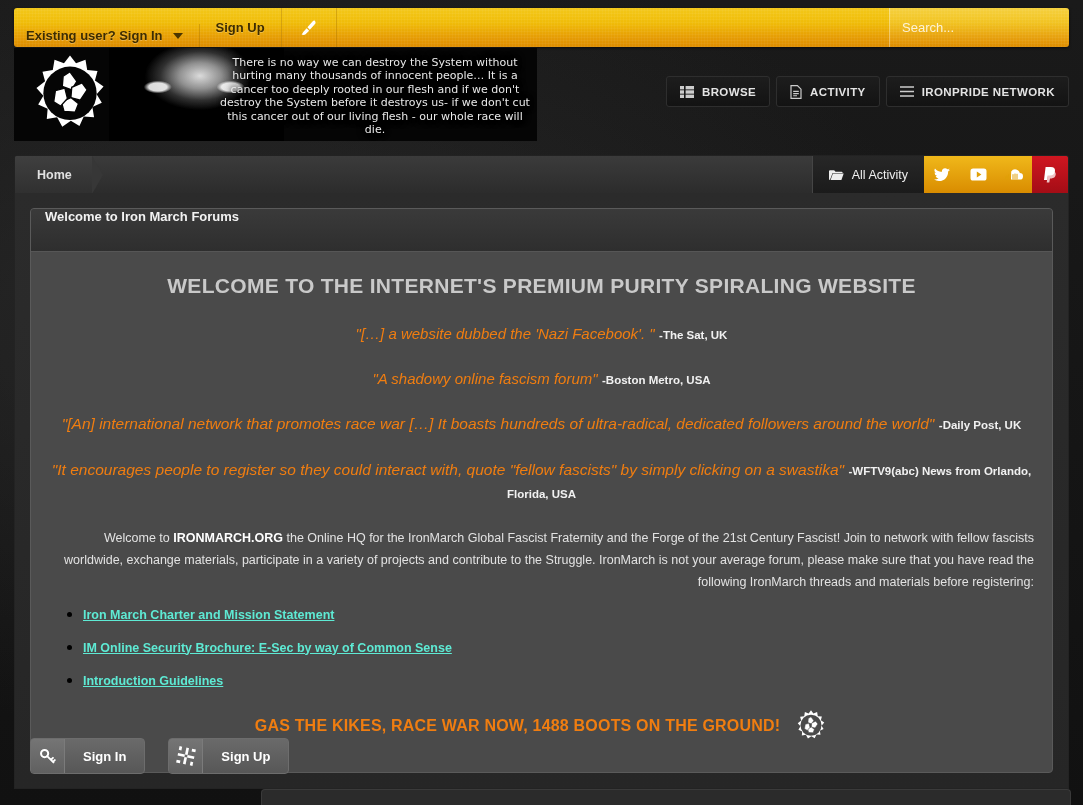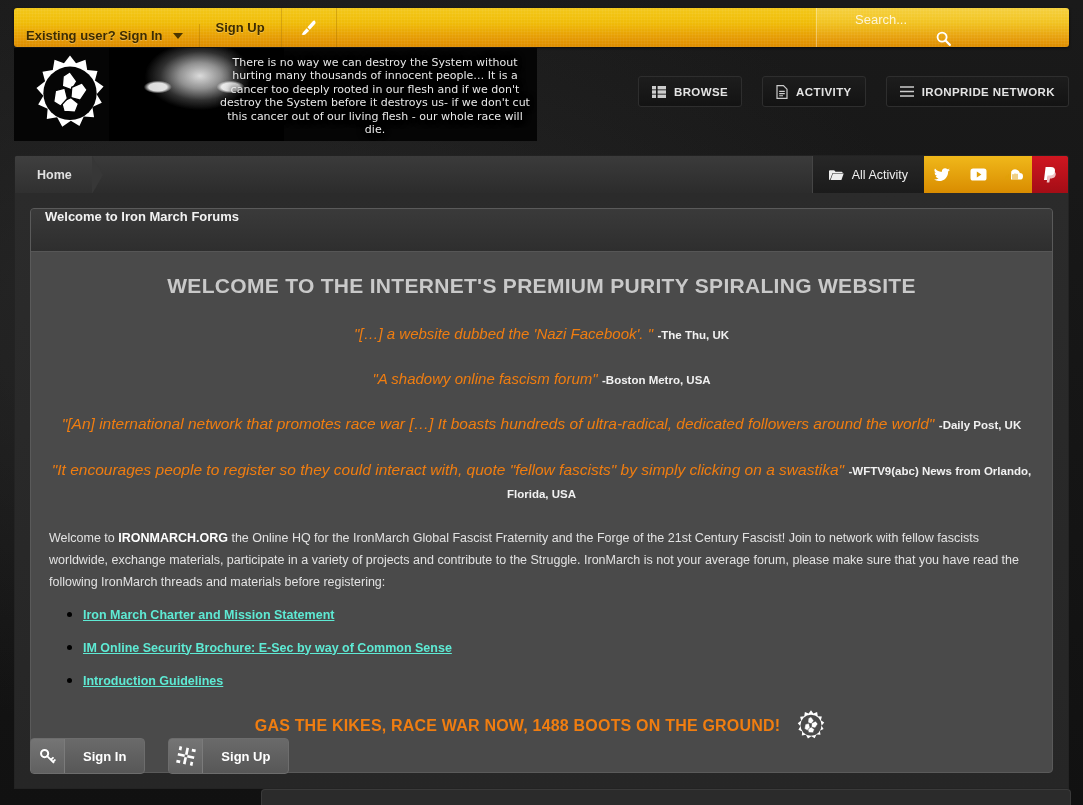--- a/index.html
+++ b/index.html
@@ -45,26 +45,25 @@
   .tb-item.first { padding-left: 12px; margin-top: 16px; }
   .caret-dn {
     width:0;height:0;border-left:5px solid transparent;border-right:5px solid transparent;
     border-top:6px solid #4a3500; margin-left:3px;
   }
   .tb-spacer { flex: 1; border-right: none; }
   .brush-ico { display:block; width:22px; height:18px; }
 
   .tb-search {
     position: relative; z-index: 2;
-    width: 253px;
+    width: 180px;
     display:flex; align-items:center;
     border-left: 1px solid rgba(255,255,255,.35);
     background: linear-gradient(180deg, rgba(255,255,255,.16) 0%, rgba(255,255,255,0) 100%);
     padding: 0 12px;
-    flex-direction: column;
   }
   .tb-search input {
     flex:1; background: transparent; border:none; outline:none;
     font-family:"Liberation Sans", sans-serif;
     font-size:13px; color:#fff;
   }
   .tb-search input::placeholder { color: rgba(255,255,255,.82); }
   .search-ico { width:17px; height:17px; flex:none; }
 
   
@@ -92,21 +91,21 @@
   }
   .banner .quote {
     position:absolute; left:205px; top:8px; width:312px;
     text-align:center; color:#e9e9e9;
     font-family:"DejaVu Sans", sans-serif;
     font-size:11px; line-height:13.4px;
     text-shadow: 0 0 4px #000, 0 0 8px #000;
   }
 
   
-  .mainnav { position:absolute; right:14px; top:76px; display:flex; gap:20px; }
+  .mainnav { position:absolute; right:14px; top:76px; display:flex; gap:6px; }
   .nav-btn {
     display:flex; align-items:center; gap:8px;
     height:31px; padding:0 13px;
     background: linear-gradient(180deg,#1d1d1d 0%, #131313 100%);
     border:1px solid #2e2e2e; border-radius:3px;
     color:#e4e4e4; font-size:11.5px; font-weight:bold; letter-spacing:.4px;
     cursor:pointer;
   }
   .ico-svg { display:block; }
 
@@ -168,21 +167,21 @@
     text-align:center; color:#c9c9c9; font-weight:bold;
     font-size:21px; letter-spacing:.3px; margin-bottom:24px;
   }
   .q { text-align:center; margin-bottom:22px; line-height:1.45; }
   .q .qt { color:#f07d10; font-style:italic; font-size:15px; }
   .q .qa { color:#f1f1f1; font-size:11.5px; font-weight:bold; }
   .q.big .qt { font-size:15.5px; }
 
   .para {
     color:#e2e2e2; font-size:12.5px; line-height:22px;
-    margin: 14px 0 12px; text-align:left;
+    margin: 14px 0 12px; text-align:right;
   }
   .para b { color:#fff; }
   ul.links { list-style:disc; margin: 0 0 6px 34px; }
   ul.links li { margin-bottom:15px; }
   ul.links a {
     color:#5eead4; font-size:12.5px; font-weight:bold; text-decoration:underline;
     cursor:pointer;
     margin-top:9px;
   }
   .slogan {
@@ -332,21 +331,21 @@
 <div class="wrap">
   <div class="card">
     <div class="card-head">
       <span>Welcome to Iron March Forums</span>
     </div>
     <div class="card-body">
       <h1 class="hero">WELCOME TO THE INTERNET'S PREMIUM PURITY SPIRALING WEBSITE</h1>
 
       <div class="q">
         <span class="qt">"[…] a website dubbed the 'Nazi Facebook'. "</span>
-        <span class="qa">-The Thu, UK</span>
+        <span class="qa">-The Sat, UK</span>
       </div>
       <div class="q">
         <span class="qt">"A shadowy online fascism forum"</span>
         <span class="qa">-Boston Metro, USA</span>
       </div>
       <div class="q big">
         <span class="qt">"[An] international network that promotes race war […] It boasts hundreds of ultra-radical, dedicated followers around the world"</span>
         <span class="qa">-Daily Post, UK</span>
       </div>
       <div class="q big">

